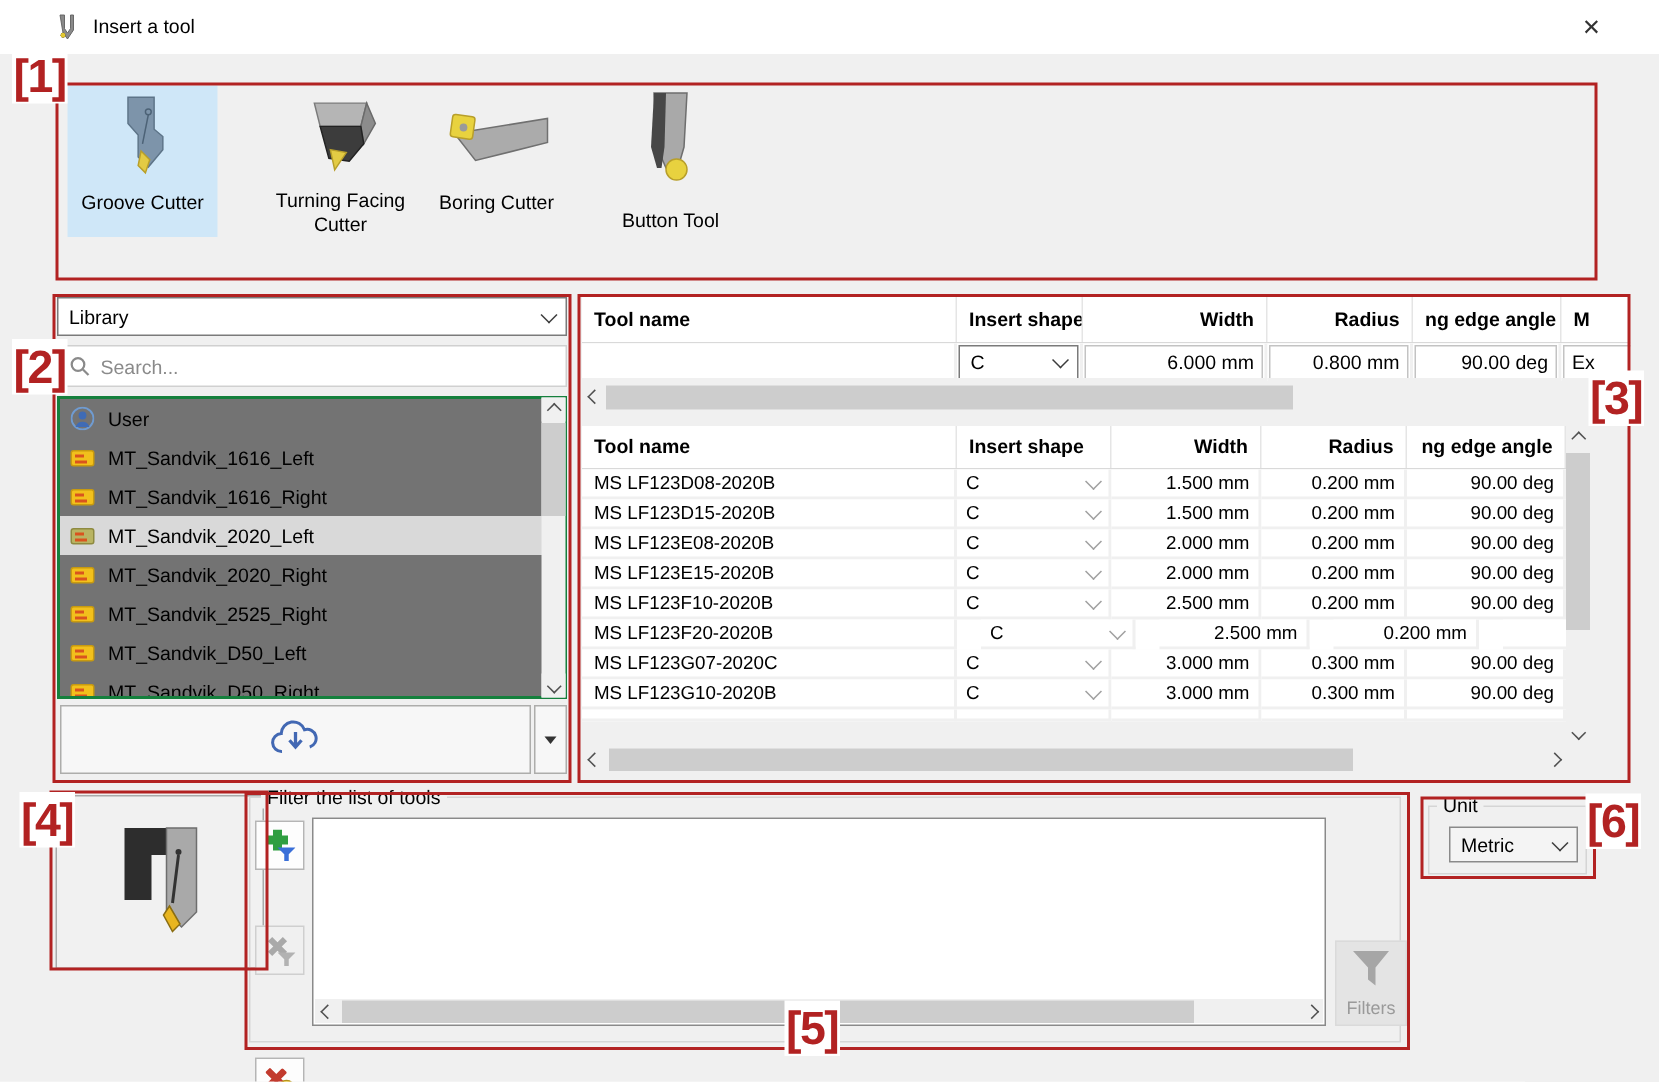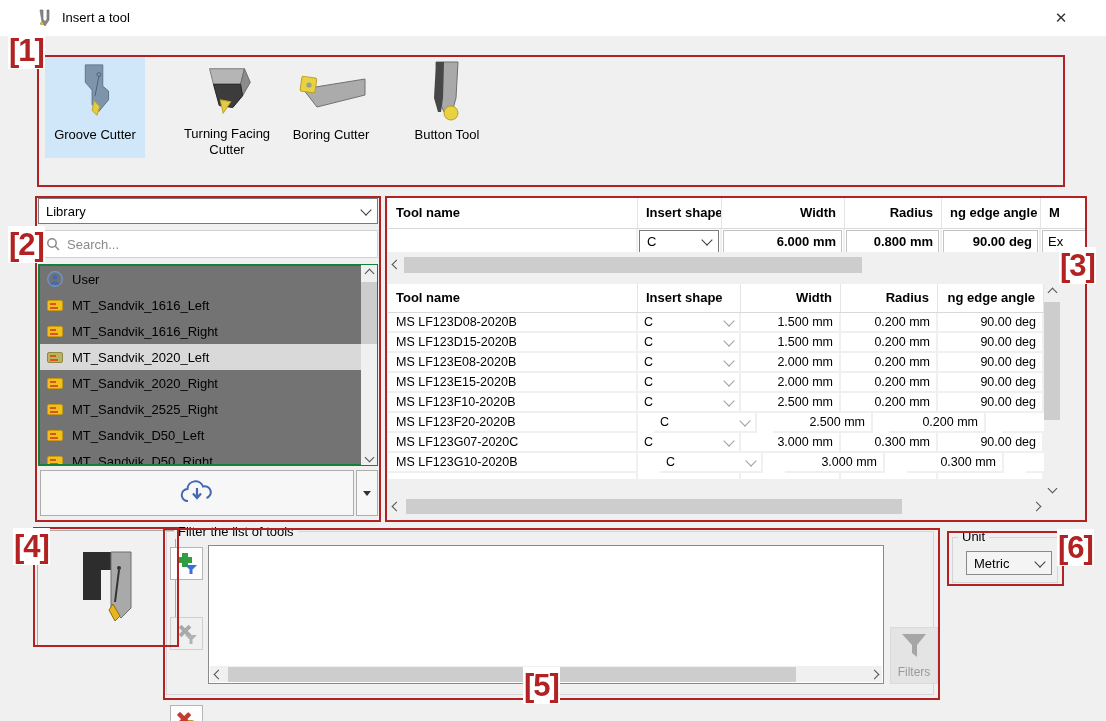--- a/index.html
+++ b/index.html
@@ -53,21 +53,21 @@
   
   .thead,.trow{display:grid;background:#fff;}
   .thead{border-bottom:1px solid #d9d9d9;font-weight:bold;}
   .hcell{padding:0 8px;border-right:1px solid #e5e5e5;box-sizing:border-box;overflow:hidden;white-space:nowrap;}
   .hcell.num{text-align:right;}
   .tcell{box-sizing:border-box;overflow:hidden;white-space:nowrap;border-right:2px solid #f0f0f0;border-bottom:2px solid #f0f0f0;background:#fff;}
   .tcell.name{padding:0 8px;}
   .tcell.num{text-align:right;padding:0 6px;}
   .rowcombo{display:flex;align-items:center;justify-content:space-between;padding:0 6px;}
   .fieldbox{display:flex;align-items:center;border:1px solid #c3c3c3;background:#fff;box-sizing:border-box;height:23px;margin:1px;padding:0 5px;}
-  .fieldbox.num{justify-content:flex-end;font-weight:bold;}
+  .fieldbox.num{justify-content:flex-end;}
 
   
   .groupbox{border:1px solid #d5d5d5;box-sizing:border-box;}
   .legend{position:absolute;background:#f0f0f0;padding:0 4px;z-index:2;}
 
   .icon-btn{background:#fdfdfd;border:1px solid #b5b5b5;box-sizing:border-box;display:flex;align-items:center;justify-content:center;position:relative;}
   .icon-btn.disabled{background:#f0f0f0;border-color:#cfcfcf;}
   .icon-btn.toggled{background:#dce9f5;border-color:#3c7fb1;}
   .filters-btn{background:#e4e4e4;border:1px solid #dadada;box-sizing:border-box;display:flex;flex-direction:column;align-items:center;justify-content:flex-end;
                color:#9a9a9a;font-size:12px;padding-bottom:4px;gap:6px;}
@@ -117,21 +117,21 @@
   <div class="tool-item" style="left:272px;width:118px;">
     <span class="ticon">
       <svg width="76" height="50" viewBox="0 0 76 50">
         <polygon points="10,22 72,12 72,28 24,40" fill="#ababab" stroke="#707070"></polygon>
         <rect x="8" y="10" width="15" height="15" rx="2" transform="rotate(8 15 17)" fill="#e8d23f" stroke="#b89f2a"></rect>
         <circle cx="16" cy="18" r="2.6" fill="#9a9a9a"></circle>
       </svg>
     </span>
     <span>Boring Cutter</span>
   </div>
-  <div class="tool-item" style="left:392px;width:110px;">
+  <div class="tool-item" style="left:392px;width:110px;gap:12px;">
     <span class="ticon">
       <svg width="50" height="64" viewBox="0 0 50 64">
         <path d="M14 2 h22 l-2 36 -4 14 h-8 l-6-14 z" fill="#a9a9a9" stroke="#6e6e6e"></path>
         <path d="M14 2 h8 l-1 36 -2 14 h-3 l-4-14 z" fill="#474747"></path>
         <circle cx="29" cy="53" r="7" fill="#e8d23f" stroke="#b89f2a"></circle>
       </svg>
     </span>
     <span>Button Tool</span>
   </div>
 
@@ -321,21 +321,21 @@
     <div class="trow" style="grid-template-columns:250px 103px 100px 97px 106px;height:20px;line-height:18px;">
       <div class="tcell name">MS LF123G07-2020C</div>
       <div class="tcell rowcombo">
           <span>C</span>
           <span class="chev down gray"></span>
         </div>
       <div class="tcell num">3.000 mm</div>
       <div class="tcell num">0.300 mm</div>
       <div class="tcell num">90.00 deg</div>
     </div>
-    <div class="trow" style="grid-template-columns:250px 103px 100px 97px 106px;height:20px;line-height:18px;gap:22px;">
+    <div class="trow" style="grid-template-columns:250px 103px 100px 97px 106px;height:20px;line-height:18px;">
       <div class="tcell name">MS LF123G10-2020B</div>
       <div class="tcell rowcombo">
           <span>C</span>
           <span class="chev down gray"></span>
         </div>
       <div class="tcell num">3.000 mm</div>
       <div class="tcell num">0.300 mm</div>
       <div class="tcell num">90.00 deg</div>
     </div>
 

